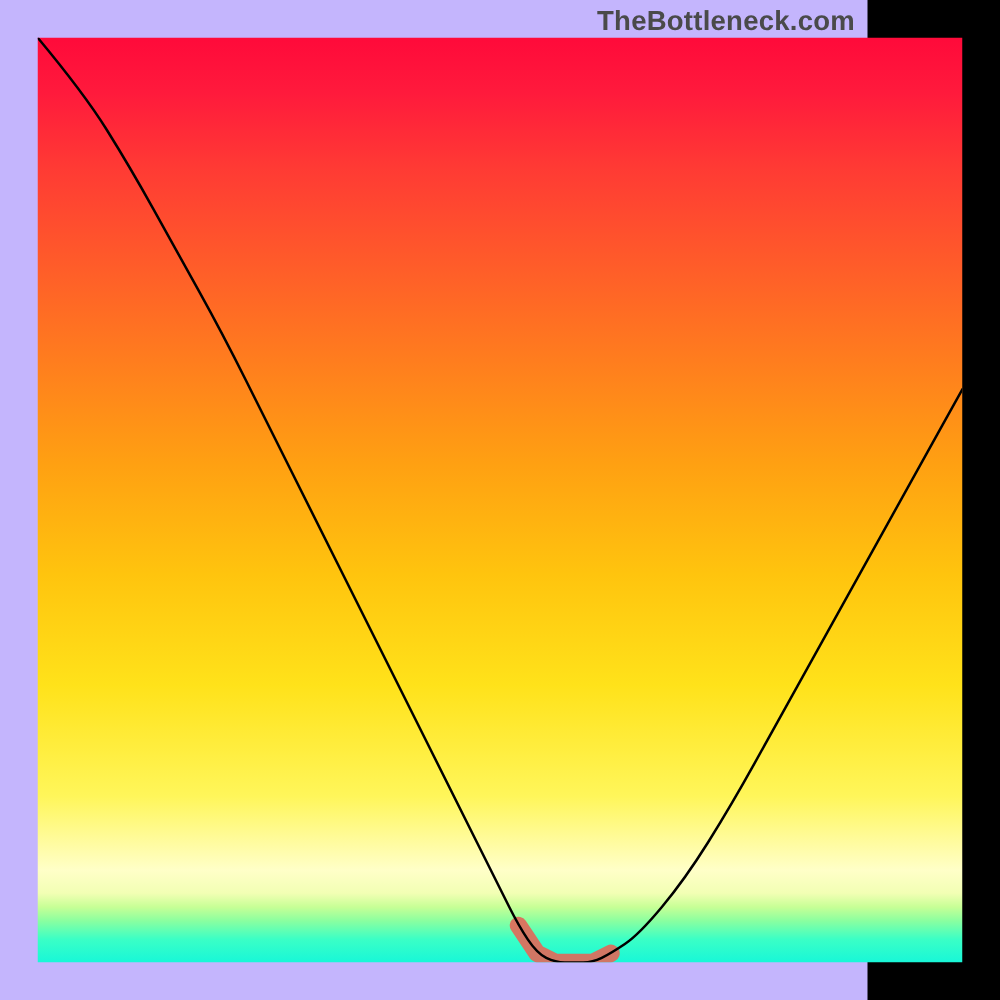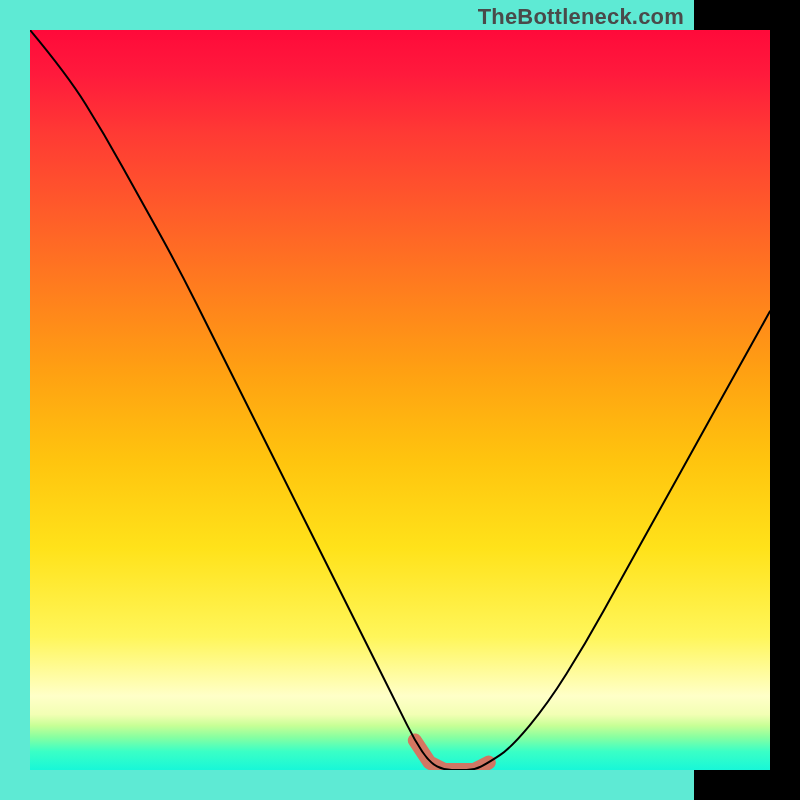--- a/index.html
+++ b/index.html
@@ -8,21 +8,21 @@
     width: 800px;
     height: 800px;
     background: #000;
     overflow: hidden;
     font-family: Arial, Helvetica, sans-serif;
   }
   .frame {
     position: relative;
     width: 694px;
     height: 800px;
-    background: #5eead4;
+    background: #c4b5fd;
   }
   .watermark {
     position: absolute;
     top: 4px;
     right: 10px;
     color: #4a4a4a;
     font-size: 22px;
     font-weight: 600;
     letter-spacing: 0.2px;
     z-index: 10;

